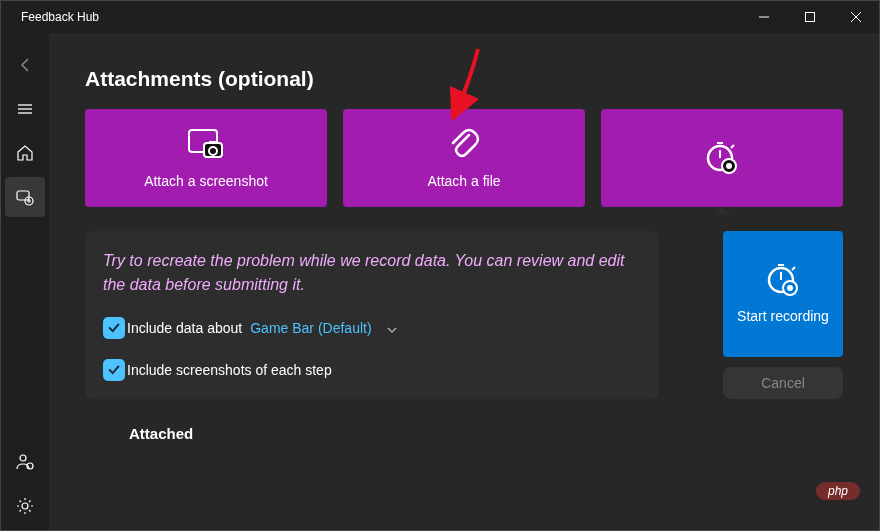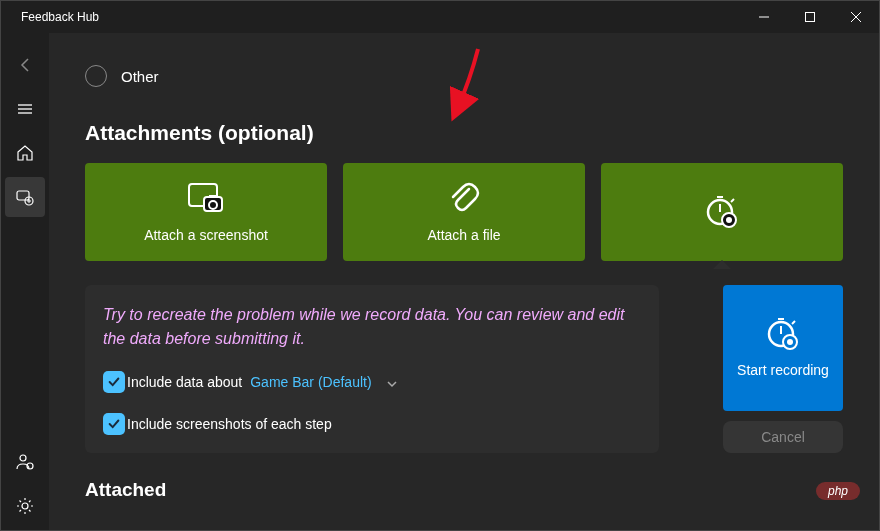--- a/index.html
+++ b/index.html
@@ -60,21 +60,21 @@
 .radio-label { font-size: 15px; }
 .section-title {
   font-size: 21px; font-weight: 600;
   margin-top: 34px;
 }
 .attach-cards {
   display: flex; gap: 16px; margin-top: 18px;
 }
 .attach-card {
   flex: 1;
-  background: #4d7c0f;
+  background: #a21caf;
   border-radius: 4px;
   height: 98px;
   display: flex; flex-direction: column;
   align-items: center; justify-content: center;
   gap: 12px;
   position: relative;
 }
 .attach-card-label { font-size: 14px; }
 .attach-icon { height: 34px; display: flex; align-items: center; justify-content: center; }
 .tooltip-arrow {
@@ -125,22 +125,23 @@
 }
 .start-label { font-size: 14px; text-align: center; line-height: 1.3; }
 .cancel-btn {
   height: 32px;
   background: #353535;
   border-radius: 8px;
   display: flex; align-items: center; justify-content: center;
   color: #888; font-size: 14px;
 }
 .attached-title {
-  font-size: 19px; font-weight: 600;
+  font-size: 15px; font-weight: 600;
   margin-top: 26px;
+  margin-left: 44px;
 }
 .red-arrow {
   position: absolute;
   left: 440px; top: 45px;
   pointer-events: none;
 }
 .watermark {
   position: absolute;
   right: 20px; bottom: 31px;
   background: rgba(200,50,50,0.5);
@@ -213,24 +214,20 @@
     </div>
     <div class="sidebar-item">
       <svg width="18" height="18">
           <circle cx="9" cy="9" r="3" stroke="#fff" fill="none" stroke-width="1.2"></circle>
           <path d="M9 1 L9 3 M9 15 L9 17 M1 9 L3 9 M15 9 L17 9 M3.5 3.5 L5 5 M13 13 L14.5 14.5 M14.5 3.5 L13 5 M5 13 L3.5 14.5" stroke="#fff" stroke-width="1.2"></path>
         </svg>
     </div>
   </div>
 
   <div class="content">
-    <div class="radio-row">
-      <div class="radio-circle"></div>
-      <span class="radio-label">Other</span>
-    </div>
 
     <div class="section-title">Attachments (optional)</div>
 
     <div class="attach-cards">
       <div class="attach-card">
         <div class="attach-icon">
           <svg width="40" height="34">
               <rect x="3" y="3" width="28" height="22" rx="3" stroke="#fff" fill="none" stroke-width="2"></rect>
               <rect x="18" y="16" width="18" height="14" rx="3" fill="#111" stroke="#fff" stroke-width="2"></rect>
               <circle cx="27" cy="24" r="4" stroke="#fff" fill="none" stroke-width="2"></circle>

